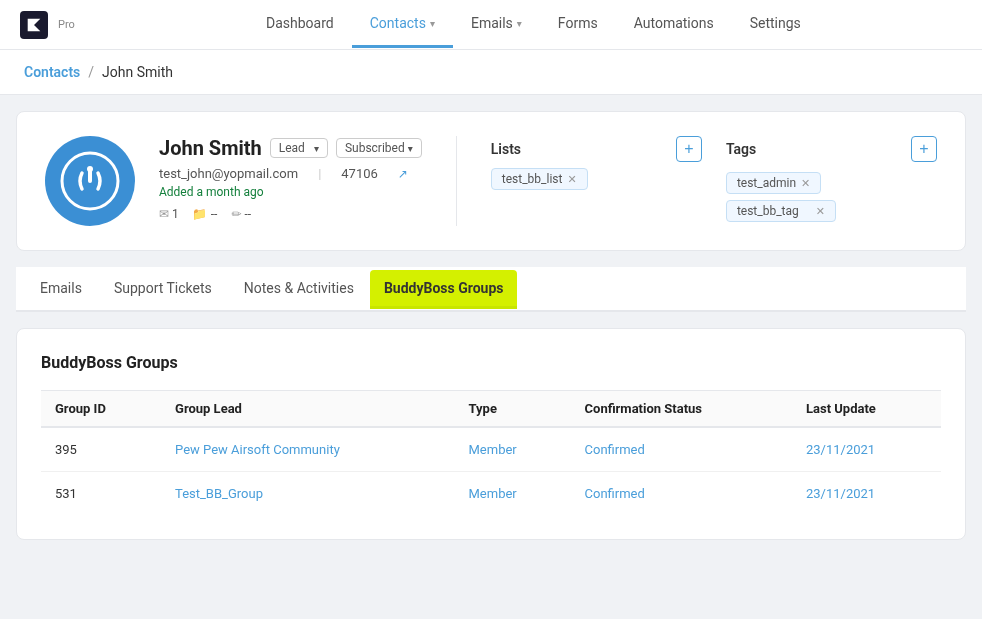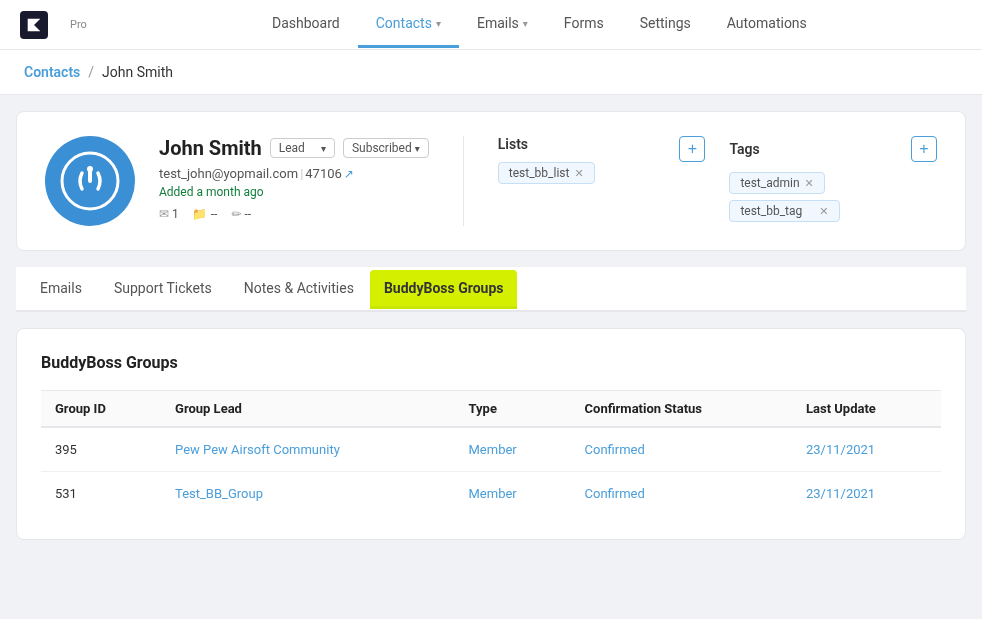--- a/index.html
+++ b/index.html
@@ -2,21 +2,21 @@
 <html><head>
   <meta charset="utf-8">
   <style>
     * { box-sizing: border-box; margin: 0; padding: 0; }
     body { font-family: -apple-system, BlinkMacSystemFont, 'Segoe UI', Roboto, sans-serif; background: #f0f2f5; font-size: 14px; color: #333; }
   </style>
 </head>
 <body>
 
 <div style="background:#fff; display:flex; align-items:center; padding:0 20px; height:50px; border-bottom:1px solid #e5e7eb;">
-  <div style="display:flex; align-items:center; gap:22px; margin-right:30px;">
+  <div style="display:flex; align-items:center; gap:10px; margin-right:30px;">
     <div style="width:28px;height:28px;background:#1a1a2e;border-radius:4px;display:flex;align-items:center;justify-content:center;">
       <svg viewBox="0 0 20 20" width="18" height="18" fill="none">
         <path d="M3 3 L17 3 L10 10 L17 17 L3 17 Z" fill="white"></path>
       </svg>
     </div>
     <span style="font-size:11px;color:#888;">Pro</span>
   </div>
 
   <div style="display:flex; align-items:center; flex:1; justify-content:center;">
     <div style="padding:14px 18px;font-size:14px;color:#555;cursor:pointer;border-bottom:3px solid transparent;display:flex;align-items:center;gap:4px;">
@@ -27,24 +27,24 @@
       <span style="font-size:10px;color:#999;">▾</span>
     </div>
     <div style="padding:14px 18px;font-size:14px;color:#555;cursor:pointer;border-bottom:3px solid transparent;display:flex;align-items:center;gap:4px;">
       <span>Emails</span>
       <span style="font-size:10px;color:#999;">▾</span>
     </div>
     <div style="padding:14px 18px;font-size:14px;color:#555;cursor:pointer;border-bottom:3px solid transparent;">
       <span>Forms</span>
     </div>
     <div style="padding:14px 18px;font-size:14px;color:#555;cursor:pointer;border-bottom:3px solid transparent;">
-      <span>Settings</span>
+      <span>Automations</span>
     </div>
     <div style="padding:14px 18px;font-size:14px;color:#555;cursor:pointer;border-bottom:3px solid transparent;">
-      <span>Automations</span>
+      <span>Settings</span>
     </div>
   </div>
 </div>
 
 <div style="background:#fff;padding:14px 24px;border-bottom:1px solid #e5e7eb;display:flex;align-items:center;gap:8px;">
   <span style="color:#4a9eda;font-weight:600;cursor:pointer;font-size:14px;">Contacts</span>
   <span style="color:#999;">/</span>
   <span style="color:#333;font-size:14px;">John Smith</span>
 </div>
 
@@ -57,30 +57,30 @@
         <path d="M30 18 L30 30" stroke="white" stroke-width="4" stroke-linecap="round"></path>
         <path d="M22 22 Q18 30 22 38" stroke="white" stroke-width="3.5" stroke-linecap="round" fill="none"></path>
         <path d="M38 22 Q42 30 38 38" stroke="white" stroke-width="3.5" stroke-linecap="round" fill="none"></path>
         <circle cx="30" cy="18" r="3" fill="white"></circle>
       </svg>
     </div>
 
     <div style="flex:0 0 auto; min-width:220px;">
       <div style="display:flex;align-items:center;gap:8px;margin-bottom:6px;flex-wrap:wrap;">
         <span style="font-size:20px;font-weight:700;color:#222;">John Smith</span>
-        <span style="background:#fff;border:1px solid #ccc;border-radius:4px;padding:2px 8px;font-size:12px;color:#555;cursor:pointer;display:inline-flex;align-items:center;gap:16px;">
+        <span style="background:#fff;border:1px solid #ccc;border-radius:4px;padding:2px 8px;font-size:12px;color:#555;cursor:pointer;display:inline-flex;align-items:center;gap:9px;">
           <span>Lead</span>
           <span style="font-size:10px;">▾</span>
         </span>
         <span style="background:#fff;border:1px solid #ccc;border-radius:4px;padding:2px 8px;font-size:12px;color:#555;cursor:pointer;display:inline-flex;align-items:center;gap:3px;">
           <span>Subscribed</span>
           <span style="font-size:10px;">▾</span>
         </span>
       </div>
-      <div style="color:#555;font-size:13px;margin-bottom:4px;display:flex;align-items:center;gap:2px;">
+      <div style="color:#555;font-size:13px;margin-bottom:4px;display:flex;align-items:center;gap:20px;">
         <span>test_john@yopmail.com</span>
         <span style="color:#ccc;">|</span>
         <span>47106</span>
         <span style="color:#4a9eda;font-size:12px;cursor:pointer;">↗</span>
       </div>
       <div style="color:#15803d;font-size:12px;margin-bottom:8px;">Added a month ago</div>
       <div style="display:flex;align-items:center;gap:14px;font-size:12px;color:#555;">
         <span style="display:flex;align-items:center;gap:3px;cursor:pointer;">
           <span style="color:#999;">✉</span>
           <span>1</span>
@@ -92,21 +92,21 @@
         <span style="display:flex;align-items:center;gap:3px;cursor:pointer;">
           <span style="color:#999;">✏</span>
           <span>--</span>
         </span>
       </div>
     </div>
 
     <div style="width:1px;background:#e5e7eb;align-self:stretch;margin:0 10px;"></div>
 
     <div style="flex:1;">
-      <div style="display:flex;align-items:flex-start;justify-content:space-between;margin-bottom:0;">
+      <div style="display:flex;align-items:center;justify-content:space-between;margin-bottom:6px;">
         <span style="font-size:14px;font-weight:600;color:#333;">Lists</span>
         <button style="width:26px;height:26px;border:1px solid #4a9eda;border-radius:4px;color:#4a9eda;display:flex;align-items:center;justify-content:center;cursor:pointer;font-size:16px;background:#fff;">+</button>
       </div>
       <div style="display:flex;flex-wrap:wrap;gap:6px;">
         <div style="background:#f0f7ff;border:1px solid #c5dff5;border-radius:4px;padding:3px 10px;font-size:12px;color:#555;display:flex;align-items:center;gap:5px;">
           <span>test_bb_list</span>
           <span style="color:#999;cursor:pointer;font-size:11px;">✕</span>
         </div>
       </div>
     </div>

